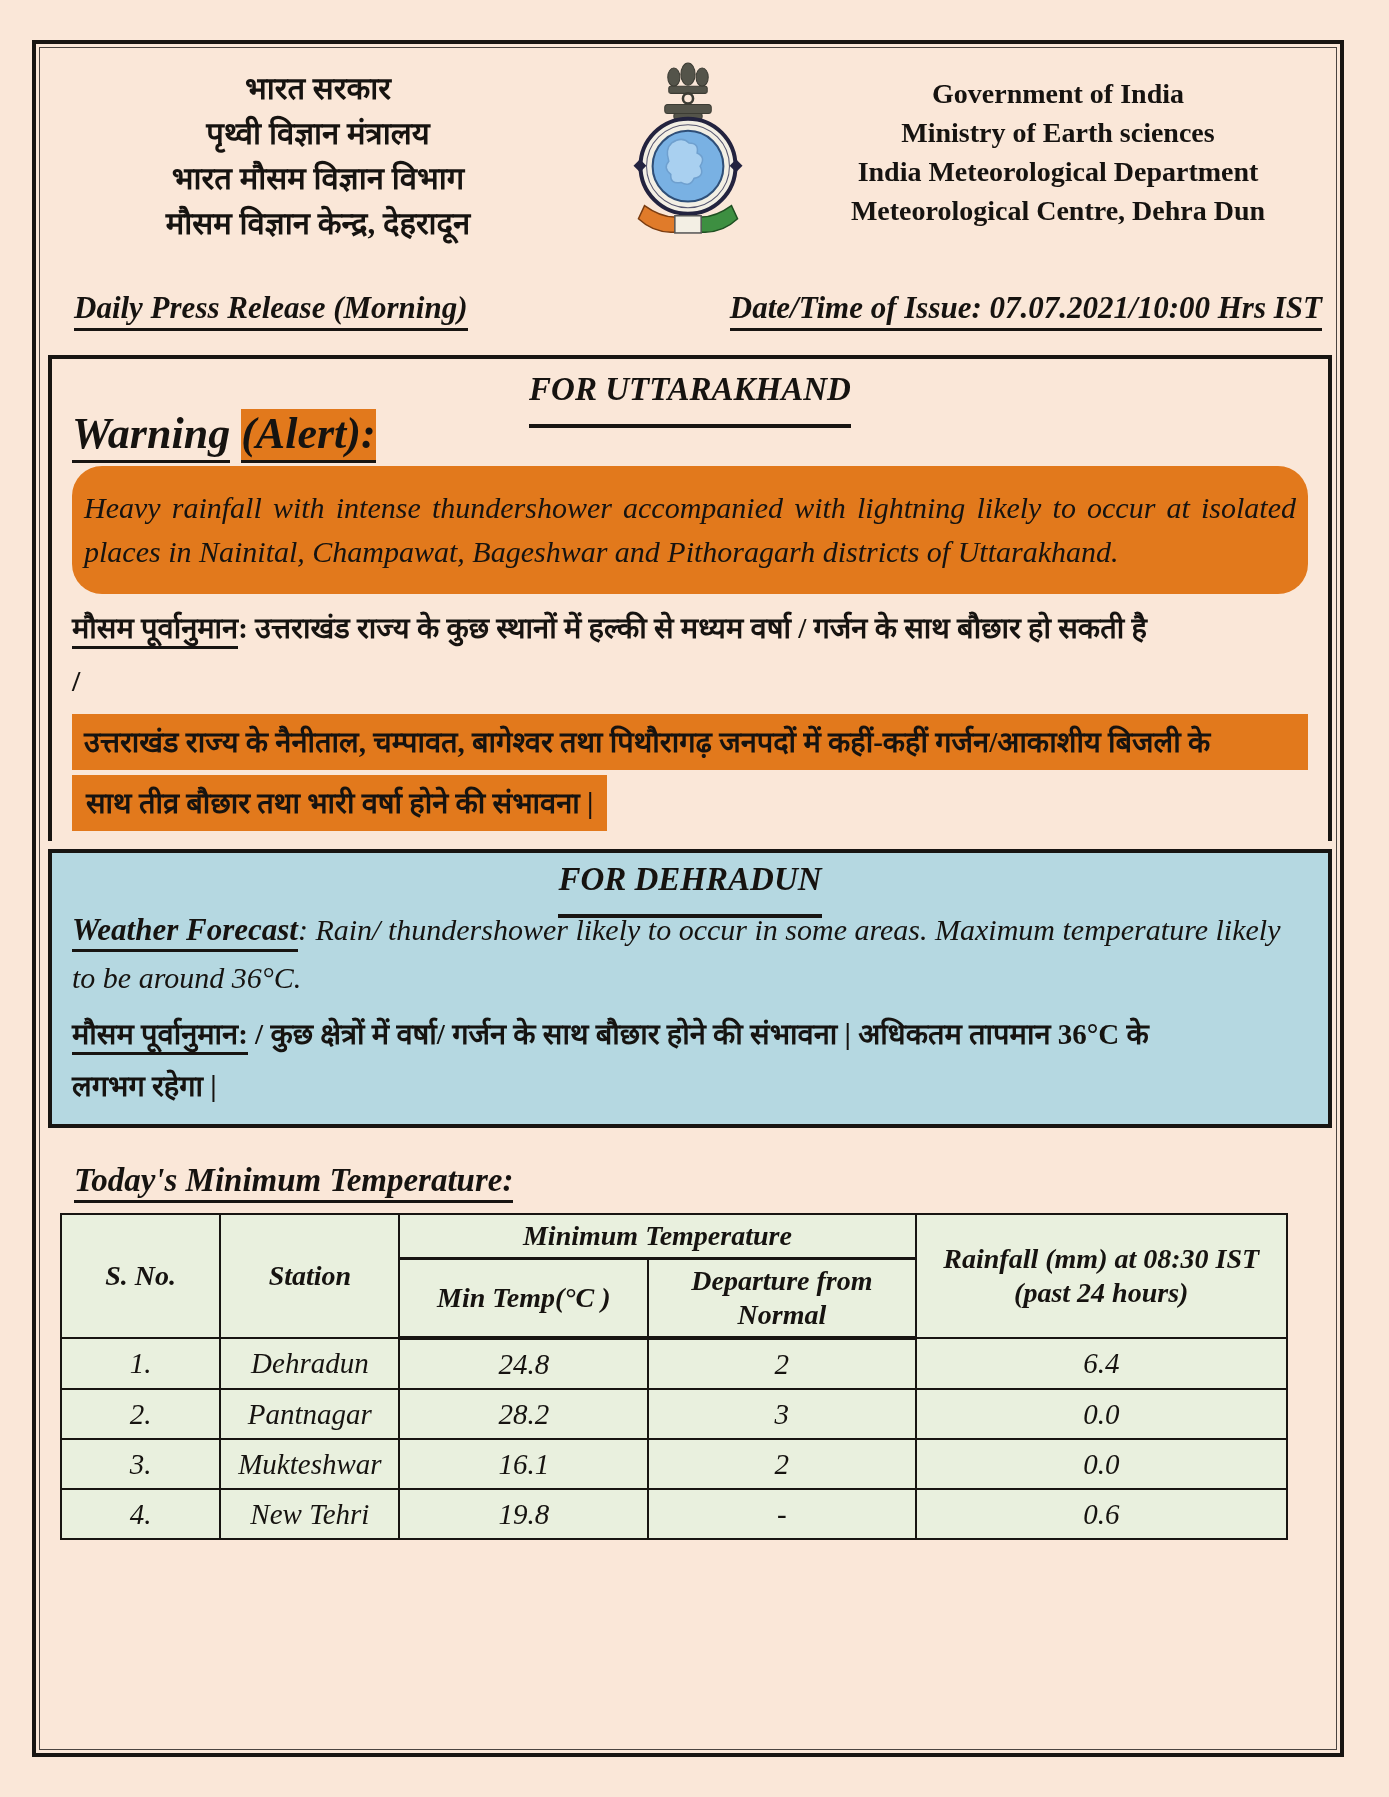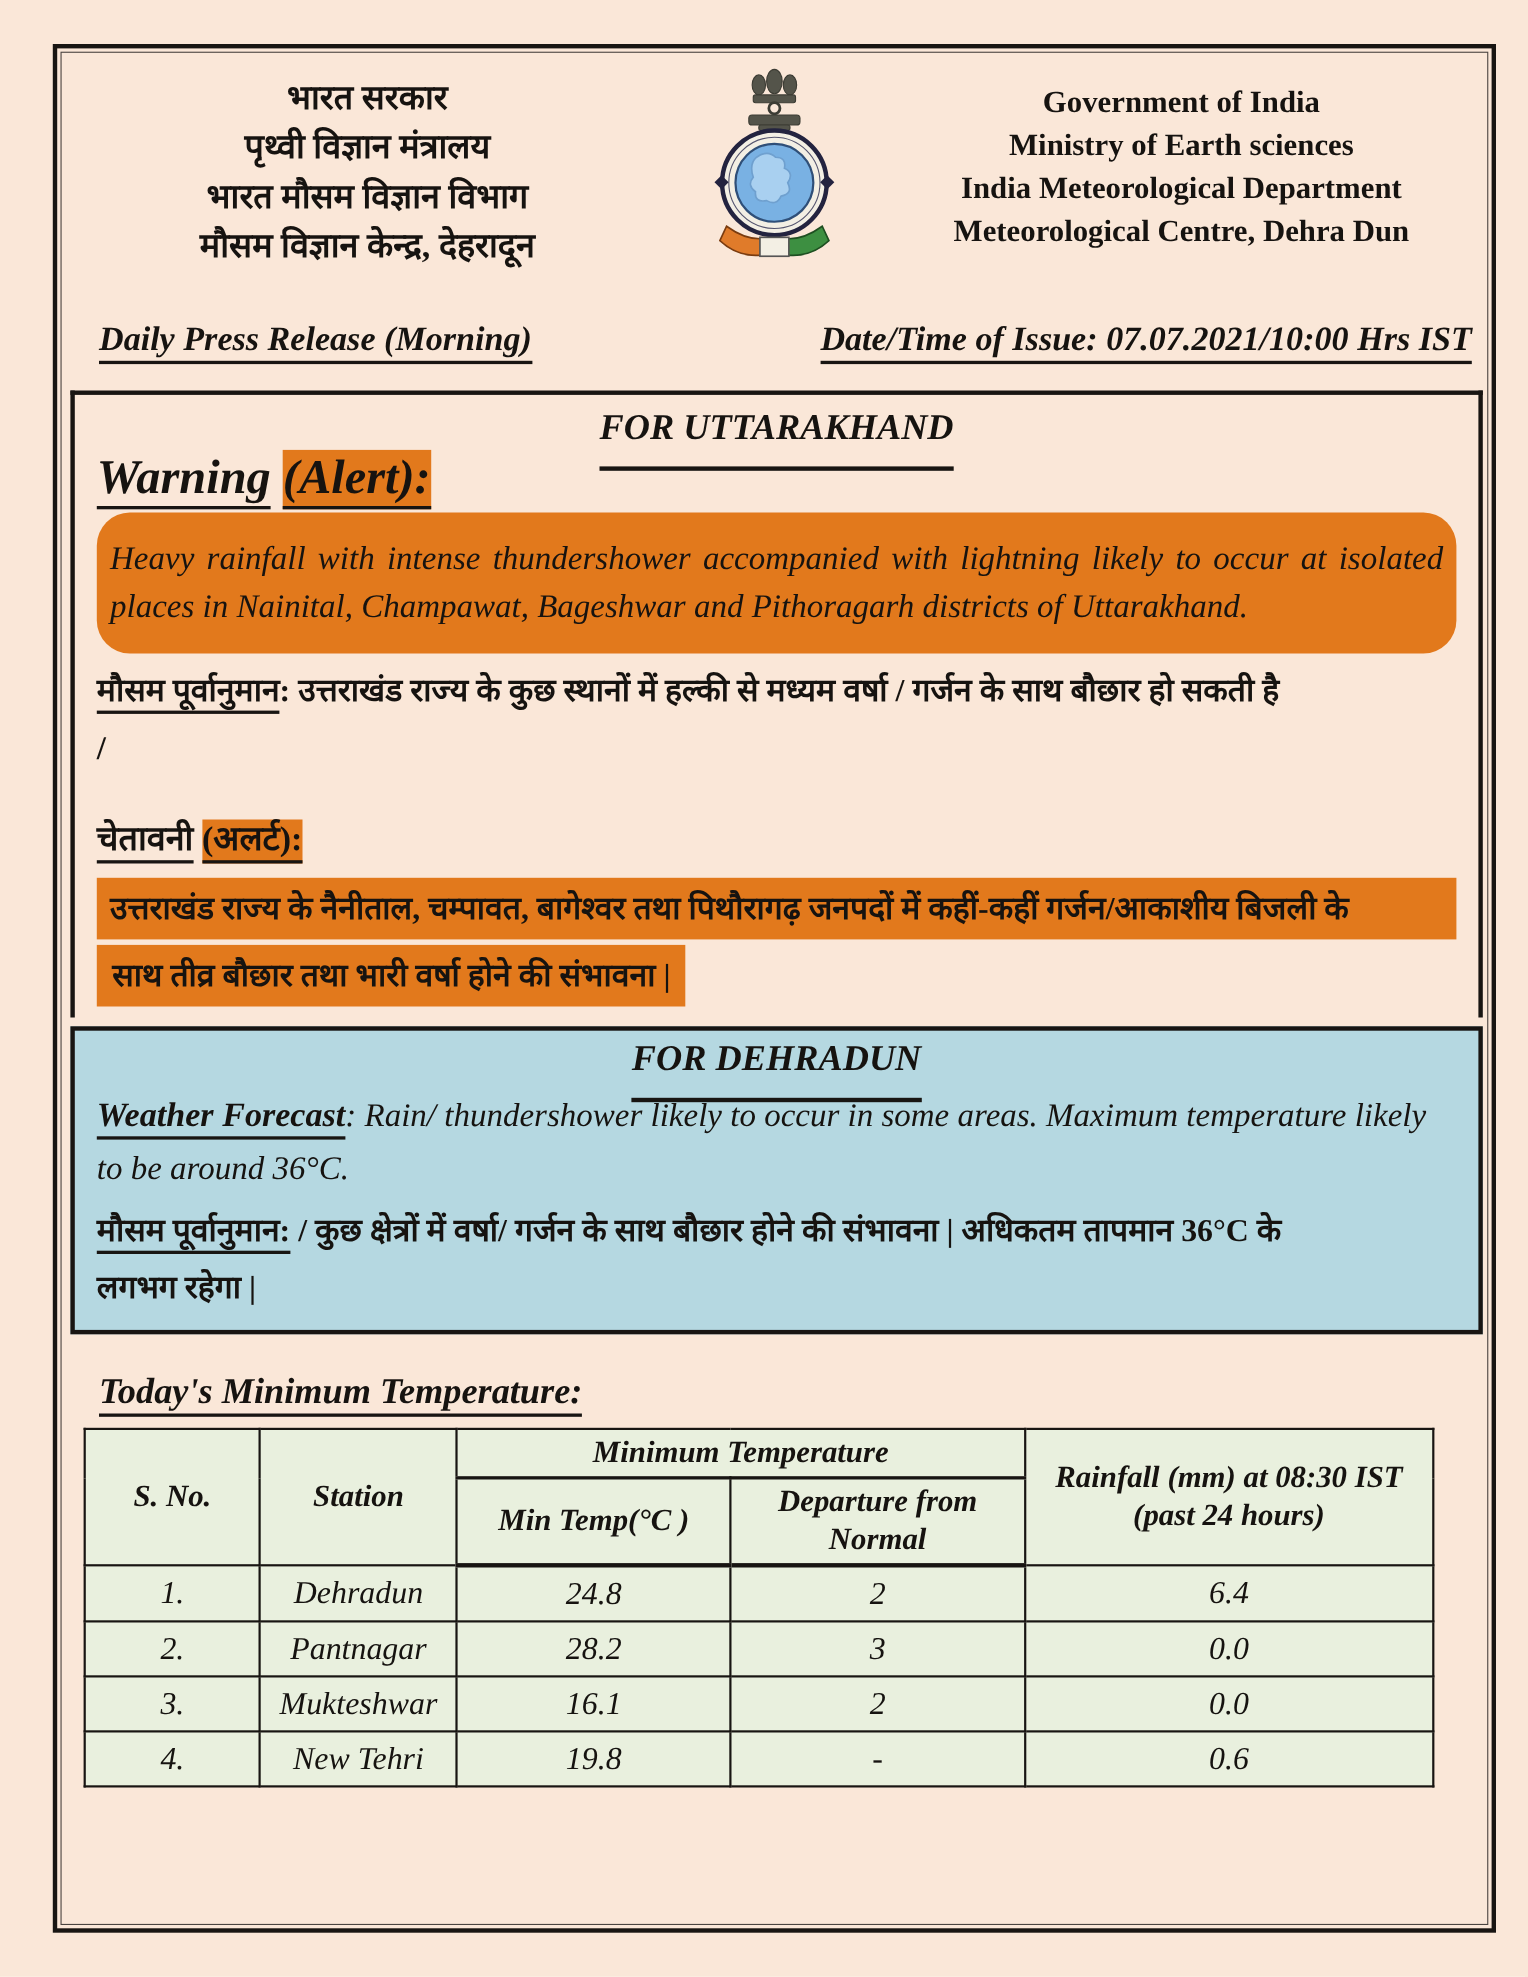--- a/index.html
+++ b/index.html
@@ -7,21 +7,21 @@
     font-family:"Liberation Serif","DejaVu Serif",serif;
     color:#161310;
   }
   .page{
     position:relative;
     width:1389px;height:1797px;
     background:#fae7d8;
     overflow:hidden;
   }
   .outer-box{
-    position:absolute;left:48px;top:40px;
+    position:absolute;left:32px;top:40px;
     width:1304px;height:1709px;
     border:4px solid #181512;
     box-sizing:content-box;
   }
   .outer-liner{
     position:absolute;inset:3px;
     border:1px solid #4a4440;
     pointer-events:none;
   }
   
@@ -210,24 +210,20 @@
         <span class="u3 hl-orange">(Alert):</span>
       </div>
 
       <div class="orange-block">Heavy rainfall with intense thundershower accompanied with lightning likely to occur at isolated places in Nainital, Champawat, Bageshwar and Pithoragarh districts of Uttarakhand.</div>
 
       <div class="hindi-para">
         <span class="hindi-label">मौसम पूर्वानुमान</span><span>: उत्तराखंड राज्य के कुछ स्थानों में हल्की से मध्यम वर्षा / गर्जन के साथ बौछार हो सकती है</span>
       </div>
       <div class="slash-line">/</div>
 
-      <div class="hindi-warning-line">
-        <span class="hindi-label">चेतावनी</span>
-        <span class="hindi-label hl-orange">(अलर्ट):</span>
-      </div>
 
       <div class="orange-hindi-1">उत्तराखंड राज्य के नैनीताल,  चम्पावत, बागेश्वर तथा पिथौरागढ़ जनपदों में कहीं-कहीं गर्जन/आकाशीय बिजली के</div>
       <div>
         <div class="orange-hindi-2">साथ तीव्र बौछार तथा भारी वर्षा होने की  संभावना |</div>
       </div>
     </div>
 
     <div class="dd-box">
       <div class="section-heading">
         <span class="u4">FOR DEHRADUN</span>

